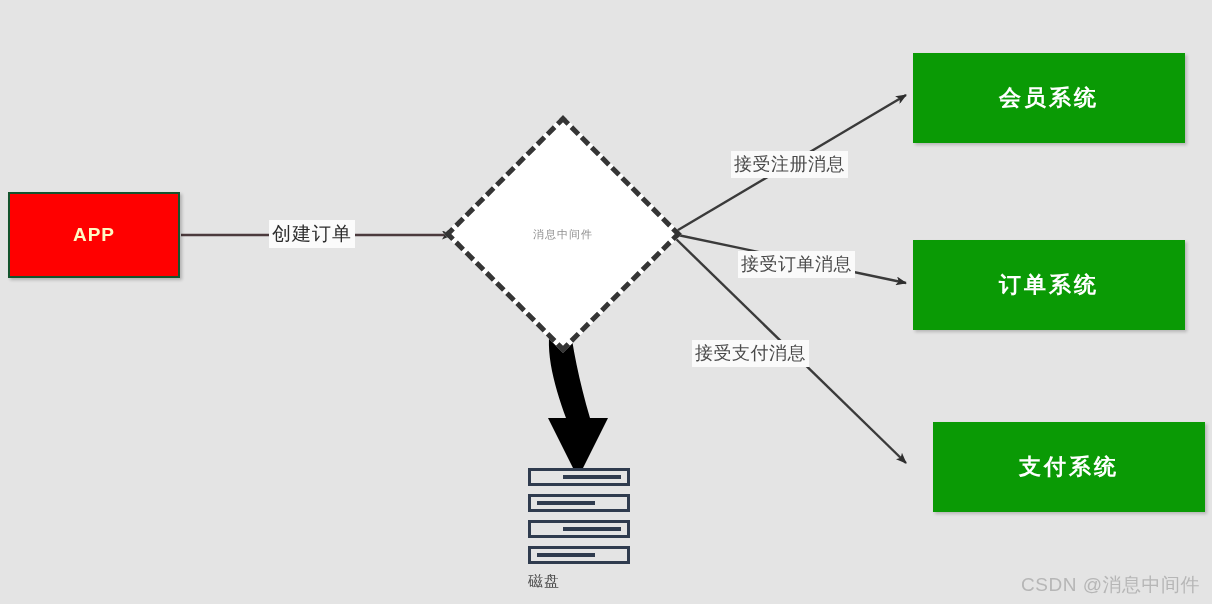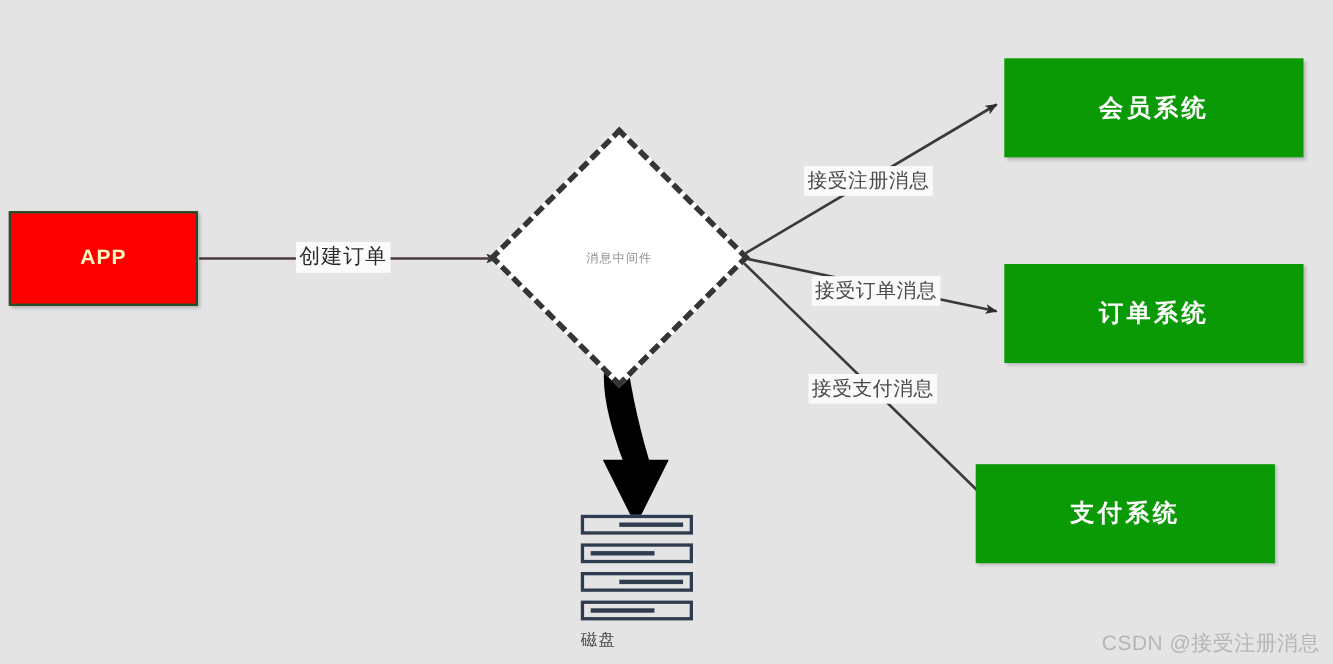--- a/index.html
+++ b/index.html
@@ -50,21 +50,21 @@
     width: 272px;
     height: 90px;
     background: #0a9a05;
     color: #ffffff;
     font-size: 22px;
     letter-spacing: 3px;
     box-shadow: 2px 2px 3px rgba(0,0,0,0.20);
   }
   .green-1 { left: 913px; top: 53px; }
   .green-2 { left: 913px; top: 240px; }
-  .green-3 { left: 887px; top: 422px; }
+  .green-3 { left: 933px; top: 422px; }
 
   
   .diamond-wrap {
     position: absolute;
     left: 453px;
     top: 149px;
     width: 220px;
     height: 170px;
   }
   .diamond-shape {
@@ -107,21 +107,21 @@
     left: 269px;
     top: 220px;
     color: #2b2b2b;
     font-size: 19px;
     font-weight: normal;
     background: #fbfbfb;
     letter-spacing: 1px;
   }
   .label-reg  { left: 731px; top: 151px; }
   .label-ord  { left: 738px; top: 251px; }
-  .label-pay  { left: 735px; top: 340px; }
+  .label-pay  { left: 692px; top: 340px; }
 
   
   .disk {
     position: absolute;
     left: 528px;
     top: 468px;
     width: 102px;
     height: 96px;
   }
   .disk-row {
@@ -234,15 +234,15 @@
     </div>
     <div class="disk-row disk-r3">
       <span class="bar right"></span>
     </div>
     <div class="disk-row disk-r4">
       <span class="bar left"></span>
     </div>
   </div>
   <div class="disk-label">磁盘</div>
 
-  <div class="watermark">CSDN @接受注册消息</div>
+  <div class="watermark">CSDN @消息中间件</div>
 
 </div>
 
 </body></html>

